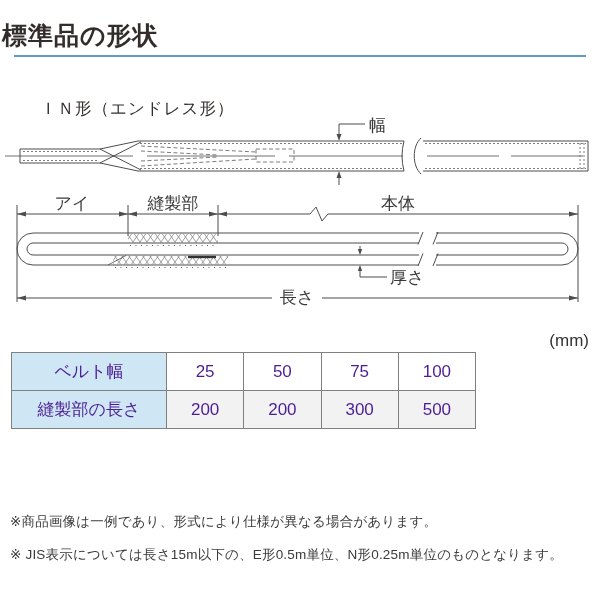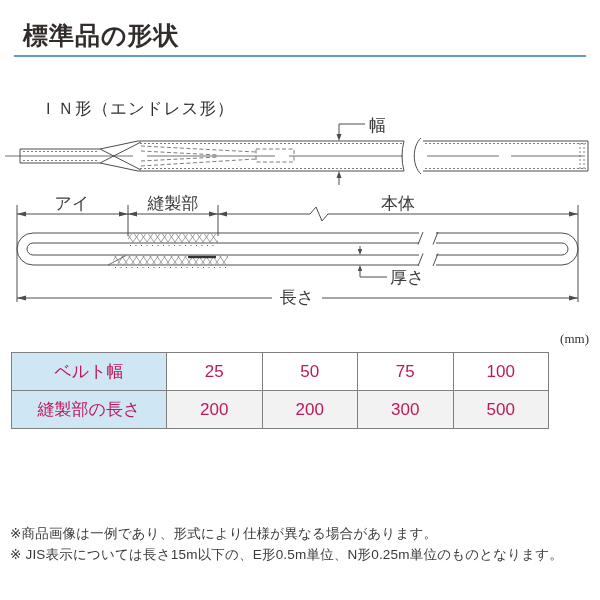--- a/index.html
+++ b/index.html
@@ -1,43 +1,43 @@
 <!DOCTYPE html>
 <html><head>
 <meta charset="utf-8">
 <style>
   html,body{margin:0;padding:0;}
   body{
     width:600px;height:600px;background:#ffffff;position:relative;overflow:hidden;
     font-family:"Liberation Sans","DejaVu Sans",sans-serif;color:#333;
     -webkit-font-smoothing:antialiased;
   }
-  .title{position:absolute;left:23px;top:19px;margin:0;font-size:25px;font-weight:700;
+  .title{position:absolute;left:2px;top:19px;margin:0;font-size:25px;font-weight:700;
          color:#322d2b;letter-spacing:1px;}
   .title-rule{position:absolute;left:14px;top:55px;width:572px;height:2px;background:#5f9dc6;}
   .subtitle{position:absolute;left:24px;top:82px;margin:16px;font-size:16.5px;font-weight:400;
             color:#322d2b;letter-spacing:1px;}
   svg.topview{position:absolute;left:0;top:108px;}
   svg.sideview{position:absolute;left:0;top:192px;}
   svg .s{stroke:#4d4d4d;stroke-width:1;fill:none;}
   svg .thin{stroke:#4d4d4d;stroke-width:0.8;fill:none;}
   svg .dot{stroke:#5a5a5a;stroke-width:0.8;fill:none;stroke-dasharray:2 2;}
   svg .dash{stroke:#5a5a5a;stroke-width:0.8;fill:none;stroke-dasharray:4 2.5;}
   svg .arrow{fill:#4d4d4d;stroke:none;}
   svg text{font-family:inherit;font-size:17px;fill:#3a3a3a;}
-  .unit-label{position:absolute;right:11px;top:331px;font-size:13px;color:#333;font-family:Liberation Serif, serif;}
-  table.spec{position:absolute;left:11px;top:352px;width:538px;border-collapse:collapse;
-             table-layout:fixed;font-size:17px;color:#be185d;}
+  .unit-label{position:absolute;right:11px;top:331px;font-size:17px;color:#333;}
+  table.spec{position:absolute;left:11px;top:352px;width:465px;border-collapse:collapse;
+             table-layout:fixed;font-size:17px;color:#4c1d95;}
   .spec th,.spec td{border:1px solid #808080;height:37px;text-align:center;padding:0;
                     font-weight:400;background:#ffffff;}
   .spec th{background:#cfe6f4;width:154px;}
   .spec tr.alt td{background:#f2f2f2;}
   .footnote{position:absolute;left:10px;margin:0;font-size:13.5px;color:#3a3a3a;
             letter-spacing:0.2px;white-space:nowrap;}
-  .fn1{top:525px;text-align:center;} .fn2{top:546px;}
+  .fn1{top:513px;text-align:center;} .fn2{top:546px;}
 </style>
 </head>
 <body>
 
 <main>
 
   <h1 class="title">標準品の形状</h1>
   <div class="title-rule"></div>
   <h2 class="subtitle">ＩＮ形（エンドレス形）</h2>
 

